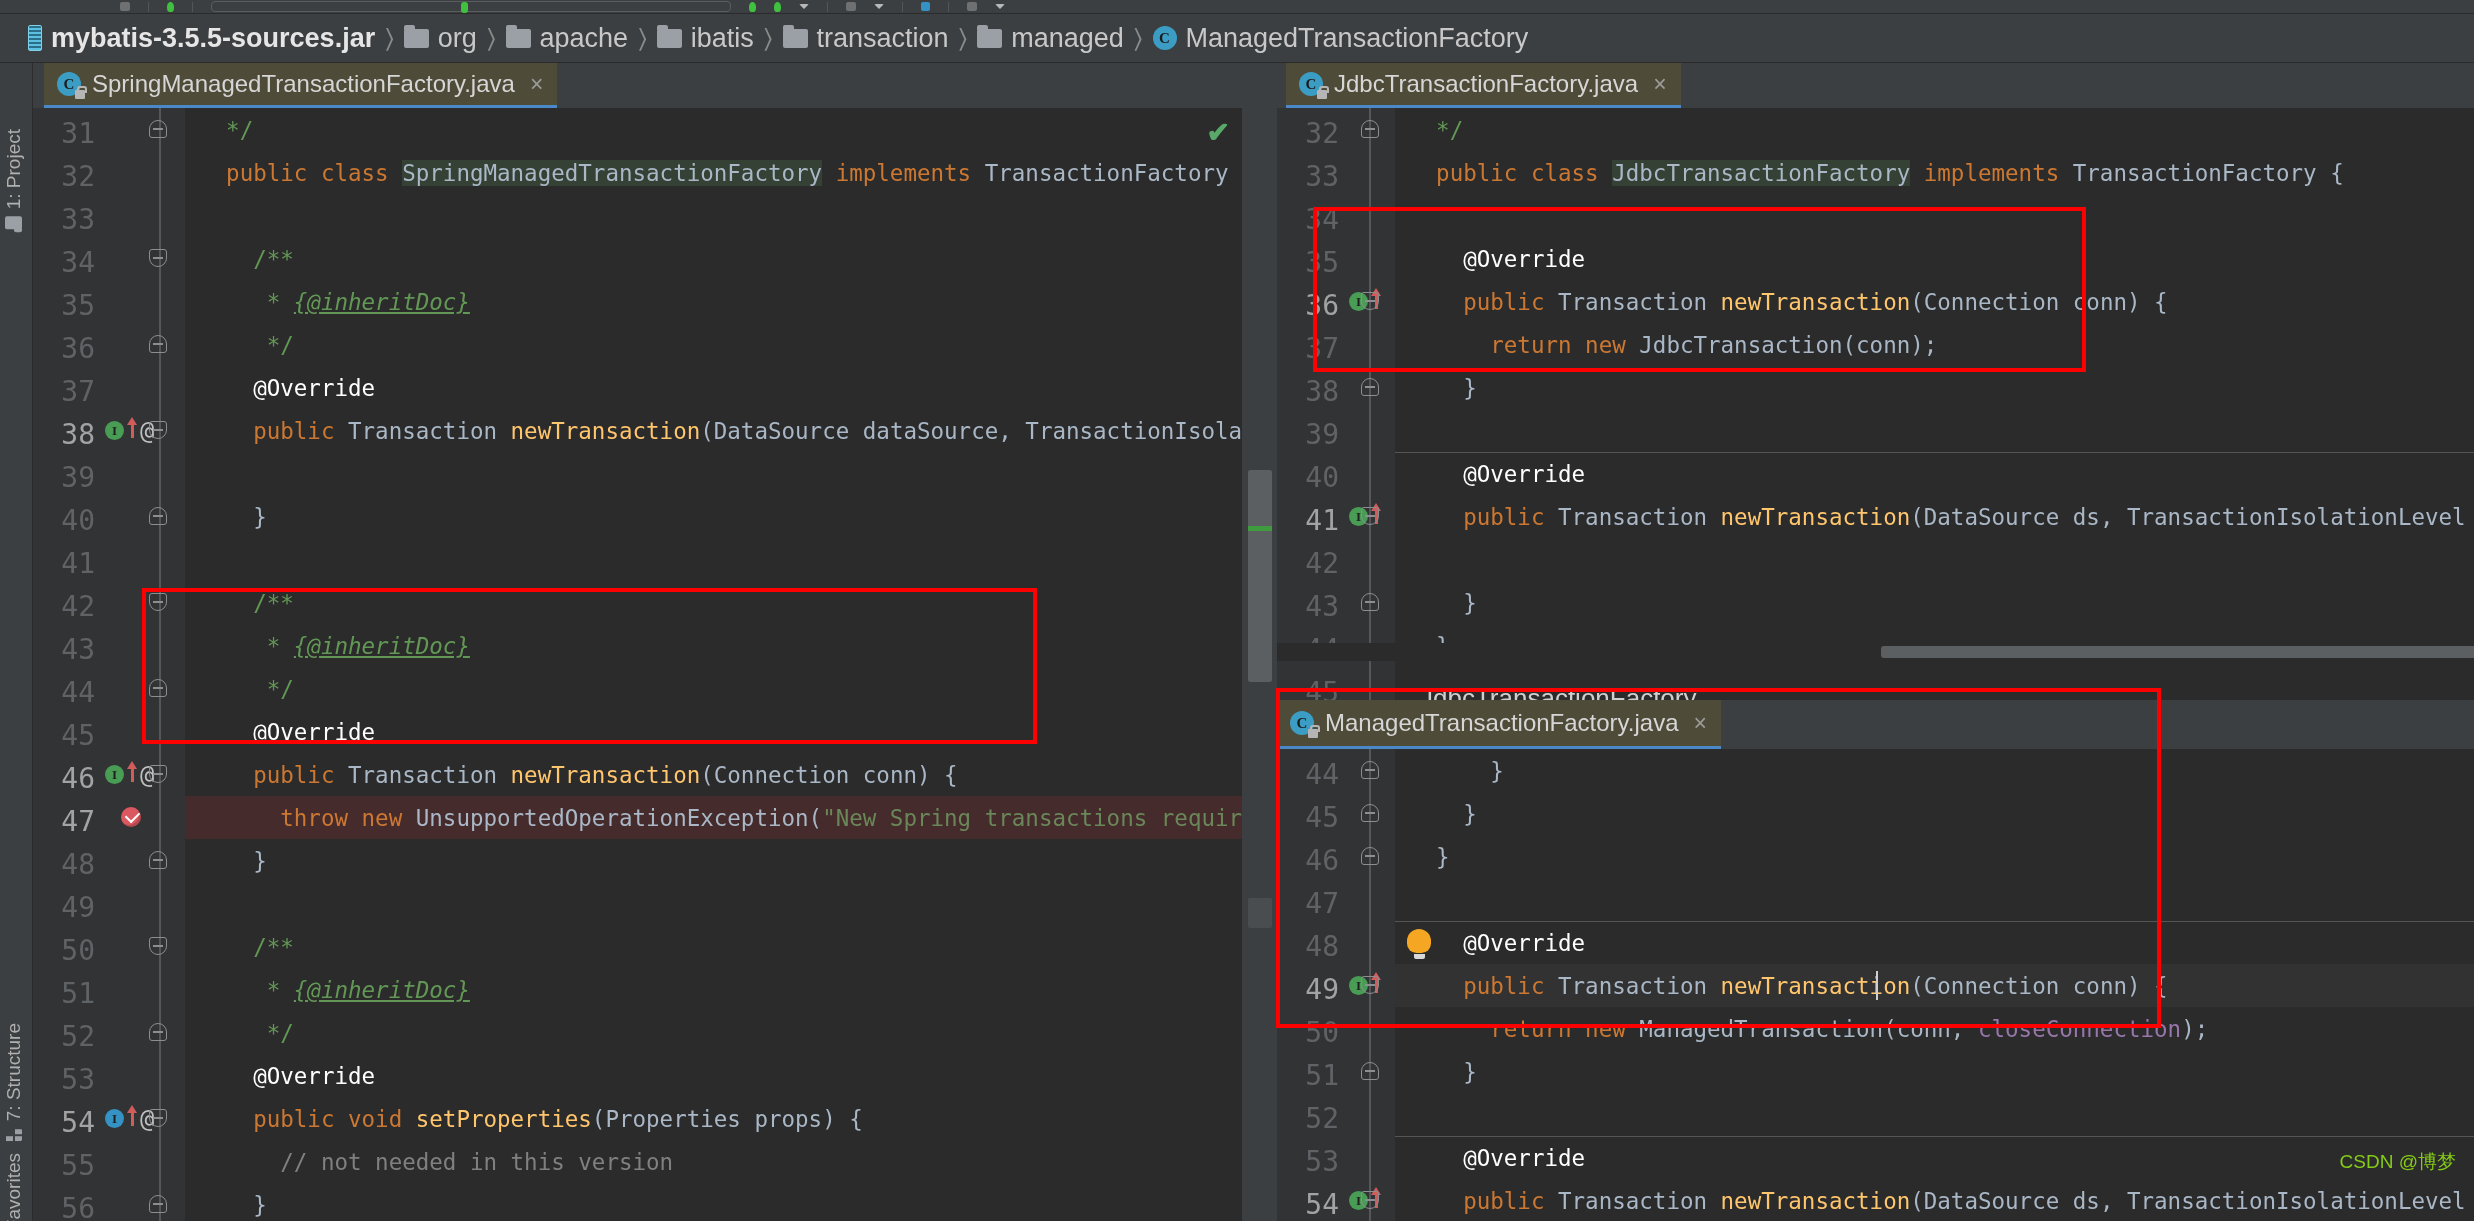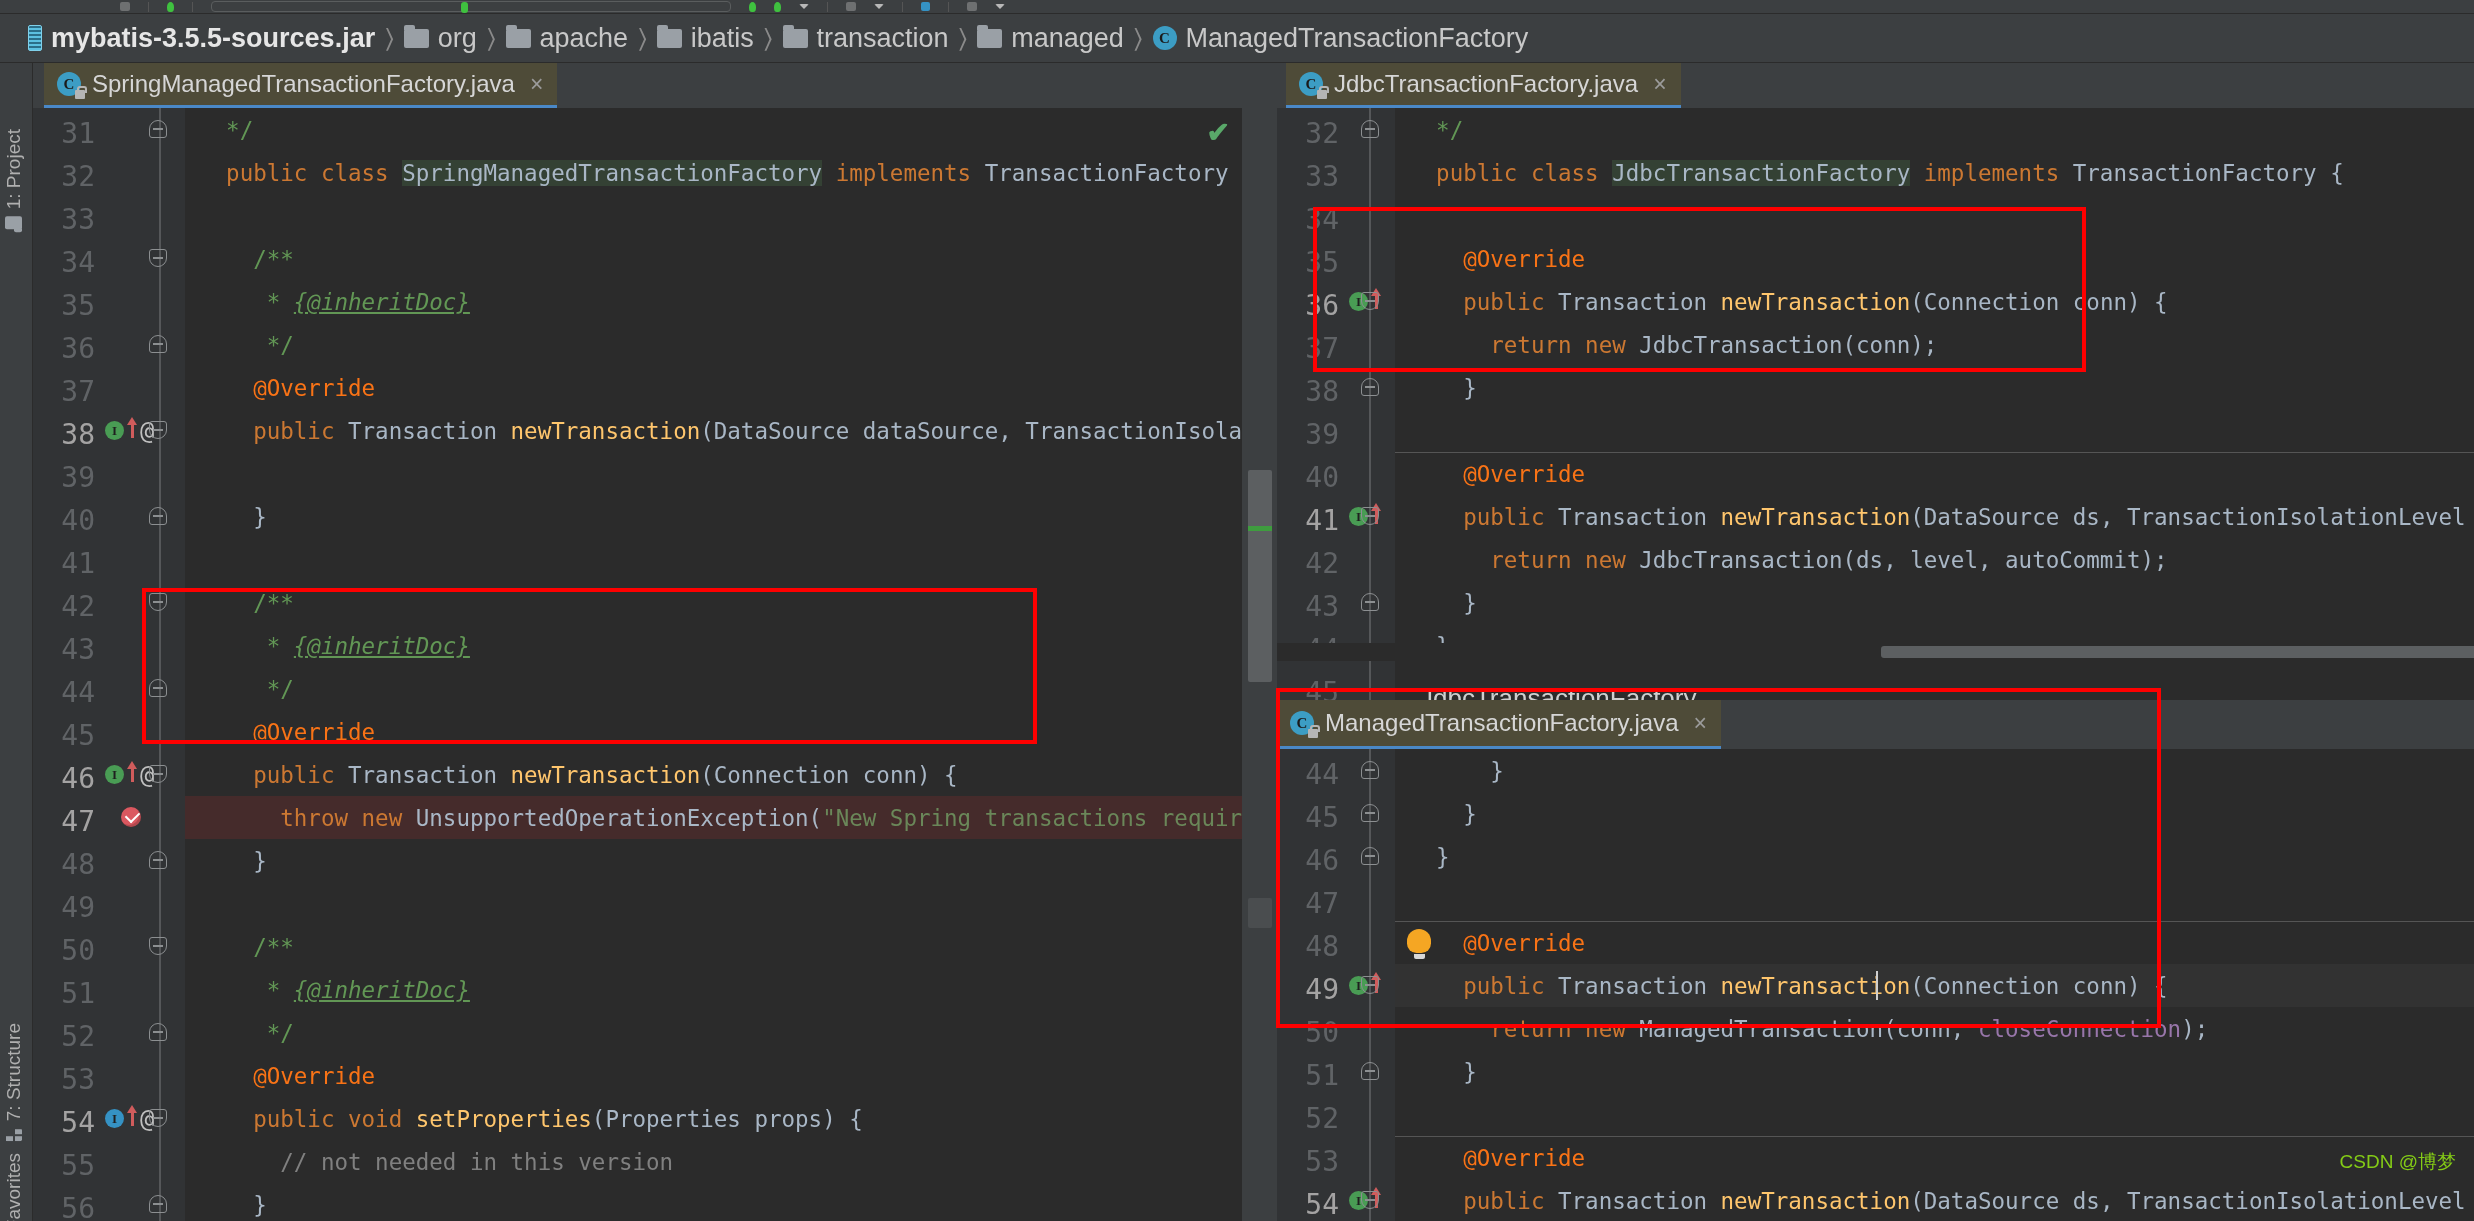--- a/index.html
+++ b/index.html
@@ -106,21 +106,21 @@
   .fold:after{content:"";position:absolute;left:3px;top:7px;width:10px;height:2px;background:#8c8f91;}
   .fold.open{ border-radius:3px 3px 9px 9px; }
   .fold.close{ border-radius:9px 9px 3px 3px; }
   .vline{ position:absolute; right:24px; top:0; bottom:0; width:2px; background:#555759;}
 
   .code{ position:absolute; left:14px; top:9px; white-space:pre; font-size:22.5px;
       font-family:"DejaVu Sans Mono",monospace; letter-spacing:0px; }
   .kw{color:#cc7832;} .meth{color:#ffc66d;}
   .str{color:#6a8759;} .cmt{color:#808080;} .jd{color:#629755;}
   .jdtag{color:#629755;font-style:italic;text-decoration:underline;}
-  .ann{color:#f97316;} .fld{color:#9876aa;}
+  .ann{color:#ffffff;} .fld{color:#9876aa;}
   .plain{color:#a9b7c6;}
   .hl-ident{ background:#344134; }
   .row.cur{ background:#323232; }
   .row.err{ background:#452b2b; }
   .sep-line{ position:absolute; left:0; right:0; top:0; height:1px; background:#555;}
 
   
   .checkok{ position:absolute; right:46px; top:8px; color:#59a869; font-size:28px; font-weight:bold;}
   .errstripe{ position:absolute; right:0; top:0; bottom:0; width:34px; background:#3c3f41;}
   .sb-thumb{ position:absolute; right:4px; width:24px; background:#5c5f61; border-radius:2px;}
@@ -425,21 +425,20 @@
         </div>
         <div class="row">
           <div class="ln hi" style="left: -118px;">41</div>
           <div class="impl-ico" style="left: -46px;">I</div>
           <div class="uparrow" style="left: -24px;"></div>
           <div class="fold open" style="left: -34px; right: auto;"></div>
           <div class="code"><span class="plain">    </span><span class="kw">public </span><span class="plain">Transaction </span><span class="meth">newTransaction</span><span class="plain">(DataSource ds, TransactionIsolationLevel level, boolean</span></div>
         </div>
         <div class="row">
           <div class="ln" style="left: -118px;">42</div>
-          <div class="code"><span class="plain">      </span><span class="kw">return new </span><span class="plain">JdbcTransaction(ds, level, autoCommit);</span></div>
         </div>
         <div class="row">
           <div class="ln" style="left: -118px;">43</div>
           <div class="fold close" style="left: -34px; right: auto;"></div>
           <div class="code"><span class="plain">    }</span></div>
         </div>
         <div class="row">
           <div class="ln" style="left: -118px;">44</div>
           <div class="code"><span class="plain">  }</span></div>
         </div>

